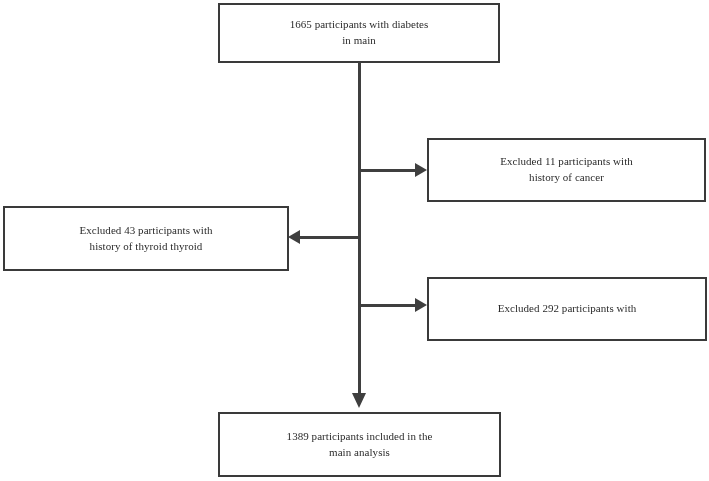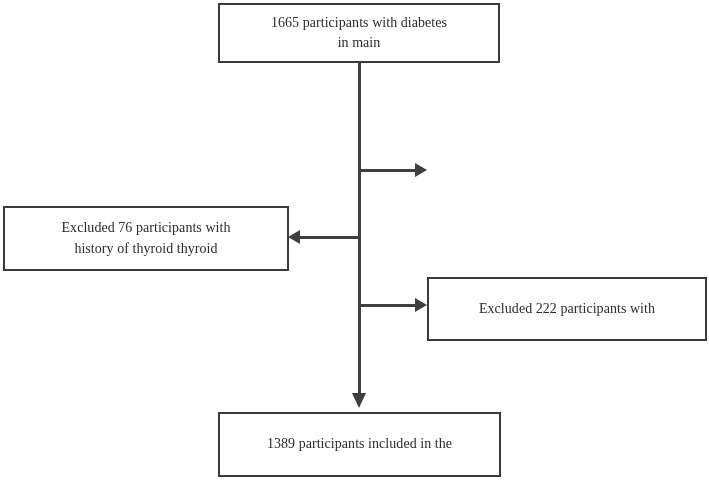--- a/index.html
+++ b/index.html
@@ -19,21 +19,21 @@
   .flow-box {
     position: absolute;
     box-sizing: border-box;
     border: 2.5px solid #3a3a3a;
     background: #ffffff;
     display: flex;
     align-items: center;
     justify-content: center;
     text-align: center;
     color: #2b2b2b;
-    font-size: 14px;
+    font-size: 11px;
     line-height: 1.45;
     padding: 2px 8px;
     letter-spacing: 0.05px;
   }
   .flow-box span {
     display: block;
     width: 100%;
   }
   #box-total      { left: 218px; top: 3px;   width: 282px; height: 60px; }
   #box-cancer     { left: 427px; top: 138px; width: 279px; height: 64px; }
@@ -92,38 +92,45 @@
     <span>
         <span>1665 participants with diabetes</span>
         <span>in main</span>
       </span>
   </div>
 
   <div class="conn v-line" id="trunk"></div>
 
   <div class="conn h-line" id="branch-cancer-line"></div>
   <div class="arrow arrow-right" id="arrow-cancer"></div>
+  <div class="flow-box" id="box-cancer">
+    <span>
+        <span>Excluded 11 participants with</span>
+        <span>history of cancer</span>
+      </span>
+  </div>
 
   <div class="conn h-line" id="branch-thyroid-line"></div>
   <div class="arrow arrow-left" id="arrow-thyroid"></div>
   <div class="flow-box" id="box-thyroid">
     <span>
-        <span>Excluded 76 participants with</span>
+        <span>Excluded 43 participants with</span>
         <span>history of thyroid thyroid</span>
       </span>
   </div>
 
   <div class="conn h-line" id="branch-sleep-line"></div>
   <div class="arrow arrow-right" id="arrow-sleep"></div>
   <div class="flow-box" id="box-sleep">
     <span>
-        <span>Excluded 222 participants with</span>
+        <span>Excluded 292 participants with</span>
       </span>
   </div>
 
   <div class="arrow arrow-down" id="arrow-included"></div>
   <div class="flow-box" id="box-included">
     <span>
         <span>1389 participants included in the</span>
+        <span>main analysis</span>
       </span>
   </div>
 
 </div>
 
 </body></html>

